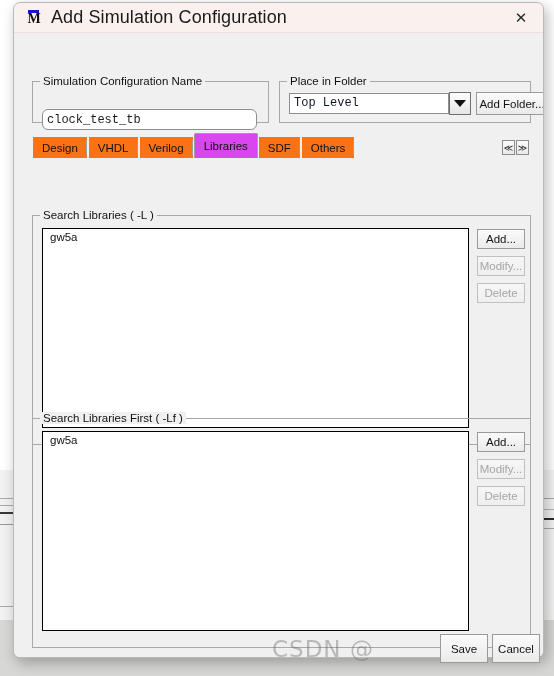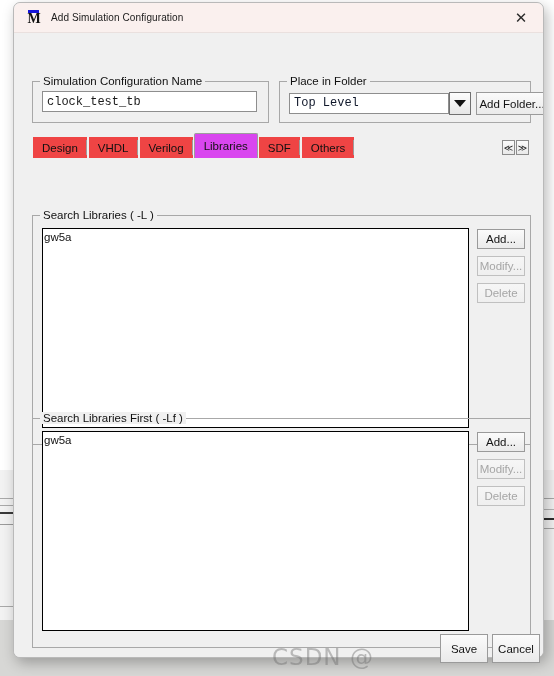--- a/index.html
+++ b/index.html
@@ -59,21 +59,21 @@
   }
   .app-icon .bar {
     position: absolute; left: 2px; top: 0px; width: 11px; height: 3px; background: #1414d8;
   }
   .app-icon .letter {
     position: absolute; left: 0; top: 2px; width: 16px; height: 14px;
     font-family: "Liberation Serif", serif; font-weight: bold; font-size: 14px;
     line-height: 14px; text-align: center; color: #111111;
   }
   .title-text {
-    margin-left: 9px; font-size: 10px; color: #1b1b1b; letter-spacing: 0.1px;
+    margin-left: 9px; font-size: 18px; color: #1b1b1b; letter-spacing: 0.1px;
     white-space: nowrap;
   }
   .close-btn {
     position: absolute; right: 0; top: 0; width: 44px; height: 29px;
     display: flex; align-items: center; justify-content: center;
     font-size: 15px; color: #2a2a2a; cursor: default;
   }
 
   .dlg-body { position: relative; width: 100%; height: 625px; background: #f0f0f0; }
 
@@ -90,21 +90,21 @@
 
   .text-input {
     position: absolute; background: #ffffff;
     border: 1px solid #8e8e8e;
     font-family: "Liberation Mono", monospace;
     font-size: 12px; color: #1a1a1a;
     padding: 0 4px; line-height: 20px; box-sizing: border-box;
     outline: none;
   }
 
-  #cfg-name-input { left: 9px; top: 9px; width: 215px; height: 21px; }
+  #cfg-name-input { left: 9px; top: 27px; width: 215px; height: 21px; border-radius: 6px; }
 
   .combo {
     position: absolute; left: 9px; top: 11px; width: 160px; height: 21px;
     background: #ffffff; border: 1px solid #8e8e8e; box-sizing: border-box;
     font-family: "Liberation Mono", monospace; font-size: 12px; color: #0f172a;
     padding: 0 4px; line-height: 19px; white-space: nowrap; overflow: hidden;
   }
   .combo-arrow {
     position: absolute; left: 169px; top: 10px; width: 22px; height: 23px;
     background: linear-gradient(#fdfdfd,#e6e6e6);
@@ -129,21 +129,21 @@
 
   
   .tabstrip {
     position: absolute; left: 18px; top: 101px; width: 497px; height: 24px;
   }
   .tabs-row { position: absolute; left: 0; top: 0; display: flex; align-items: flex-end; height: 24px; }
   .tab {
     position: relative; height: 21px; padding: 0 9px;
     display: flex; align-items: center; justify-content: center;
     font-size: 11.5px; color: #111111;
-    background: #ef4444;
+    background: #f97316;
     border-left: 1px solid #f0f0f0; border-right: 1px solid #f0f0f0;
     cursor: default; white-space: nowrap;
   }
   .tab::after {
     content: ""; position: absolute; right: 0; top: 3px; bottom: 3px;
     width: 1px; background: #9d9d9d;
   }
   .tab:last-child::after { background: #9d9d9d; }
   .tab.selected {
     background: #d946ef; height: 24px;
@@ -170,38 +170,38 @@
   #grp-search-lib { left: 18px; top: 140px; width: 497px; height: 228px; margin-top: 42px; }
   #grp-search-lib-first { left: 18px; top: 385px; width: 497px; height: 228px; }
 
   .listbox {
     position: absolute; left: 9px; top: 12px; width: 427px; height: 200px;
     background: #ffffff; border: 1px solid #000000; box-sizing: border-box;
     overflow: hidden;
   }
   .listbox .item {
     font-family: "Liberation Sans", sans-serif; font-size: 11.5px;
-    color: #111111; padding: 2px 3px 0 1px; line-height: 13px;
+    color: #111111; padding: 2px 3px 0 7px; line-height: 13px;
   }
 
   .side-buttons { position: absolute; left: 444px; top: 13px; width: 48px; }
   .side-buttons .btn { width: 48px; height: 20px; margin-bottom: 7px; }
 
   
   .footer-btn { position: absolute; width: 48px; height: 29px; }
   #btn-save   { left: 440px; top: 634px; }
   #btn-cancel { left: 492px; top: 634px; }
 
   
   .watermark {
     position: absolute; left: 272px; top: 636px; width: 282px; height: 34px;
     font-size: 23px; color: rgba(108,108,108,0.42);
     letter-spacing: 1px; white-space: nowrap; pointer-events: none;
     font-family: "DejaVu Sans", sans-serif;
-    display: flex; align-items: flex-end;
+    display: flex; align-items: flex-start;
   }
   .watermark .cn { font-size: 25px; margin-left: 3px; }
 </style>
 </head>
 <body>
 
 <div id="root">
 
   <div class="bg-layer">
     <div class="bg-left-panel"></div>

